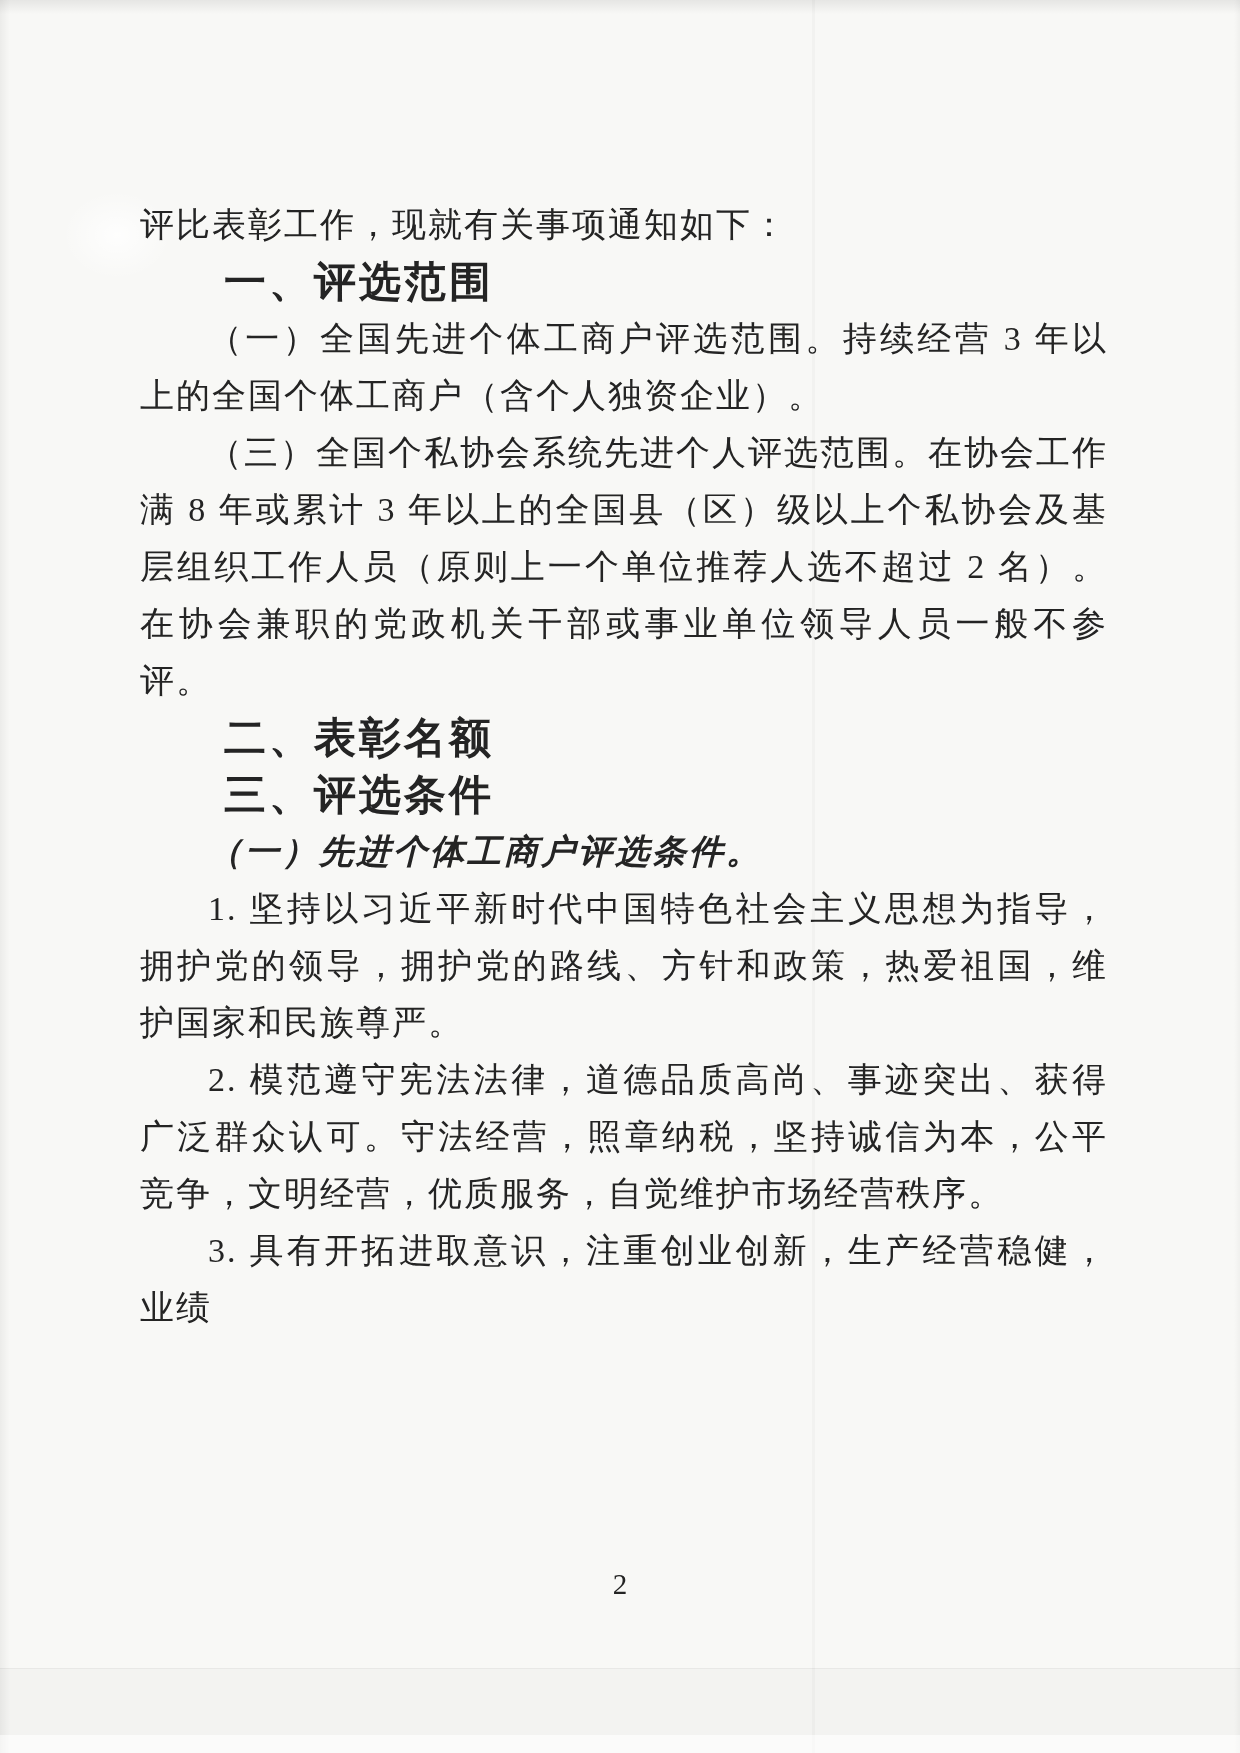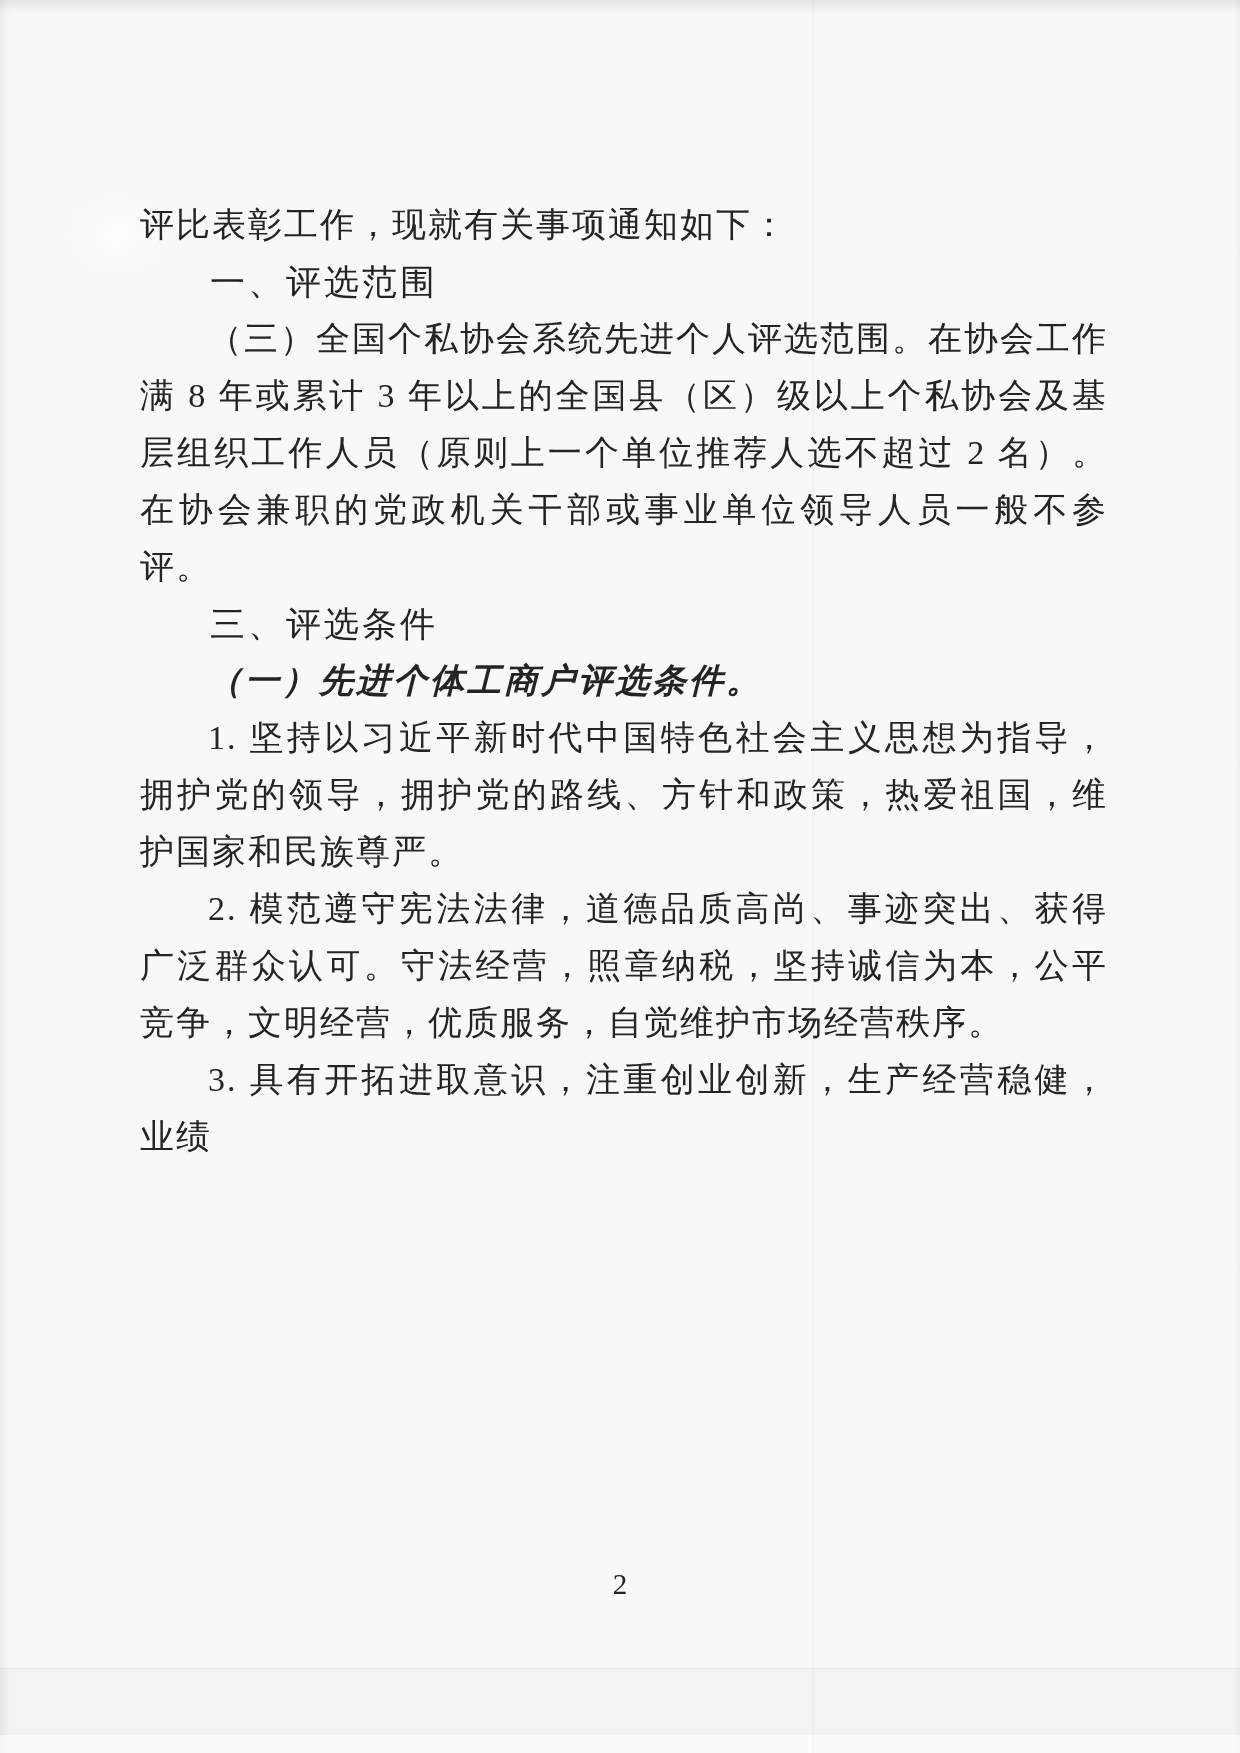--- a/index.html
+++ b/index.html
@@ -62,22 +62,22 @@
     margin: 0;
     text-indent: 2em;
   }
   .doc p.no-indent {
     text-indent: 0;
   }
   .heading {
     margin: 0;
     text-indent: 2em;
     font-family: "Liberation Sans", "DejaVu Sans", sans-serif;
-    font-weight: normal;
-    font-size: 35px;
+    font-weight: bold;
+    font-size: 42px;
     letter-spacing: 3px;
   }
   .subheading {
     margin: 0;
     text-indent: 2em;
     font-weight: bold;
     letter-spacing: 3px;
     font-style: italic;
   }
   .page-number {
@@ -101,24 +101,26 @@
   <div class="smudge"></div>
   <div class="band-bottom"></div>
   <div class="strip-bottom"></div>
 
   <div class="doc">
 
     <p class="no-indent">评比表彰工作，现就有关事项通知如下：</p>
 
     <p class="heading">一、评选范围</p>
 
+    <p>（一）全国先进个体工商户评选范围。持续经营 3 年以上的全国个体工商户（含个人独资企业）。</p>
 
 
     <p>（三）全国个私协会系统先进个人评选范围。在协会工作满 8 年或累计 3 年以上的全国县（区）级以上个私协会及基层组织工作人员（原则上一个单位推荐人选不超过 2 名）。在协会兼职的党政机关干部或事业单位领导人员一般不参评。</p>
 
+    <p class="heading">二、表彰名额</p>
 
 
     <p class="heading">三、评选条件</p>
 
     <p class="subheading">（一）先进个体工商户评选条件。</p>
 
     <p>1. 坚持以习近平新时代中国特色社会主义思想为指导，拥护党的领导，拥护党的路线、方针和政策，热爱祖国，维护国家和民族尊严。</p>
 
     <p>2. 模范遵守宪法法律，道德品质高尚、事迹突出、获得广泛群众认可。守法经营，照章纳税，坚持诚信为本，公平竞争，文明经营，优质服务，自觉维护市场经营秩序。</p>
 

